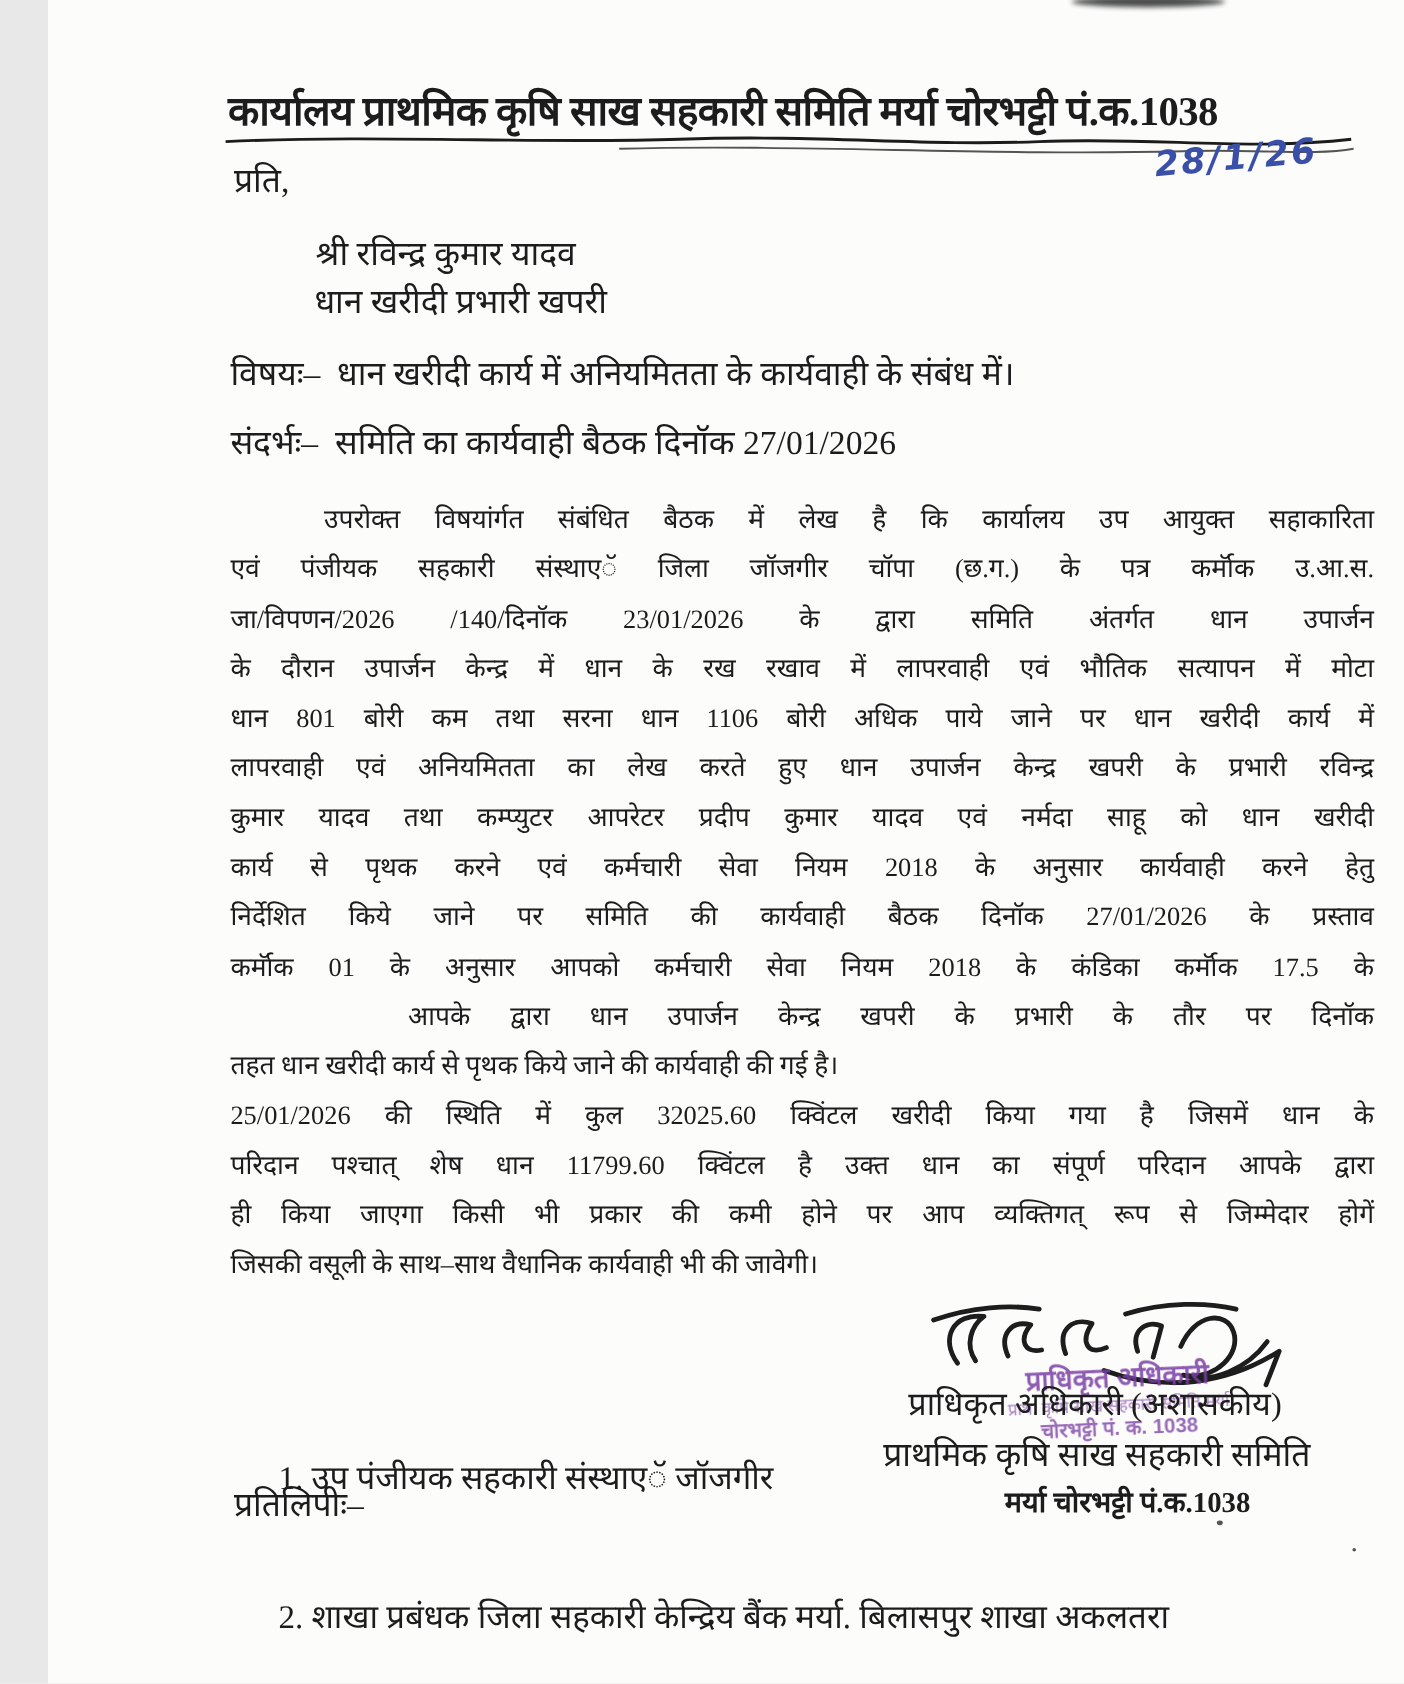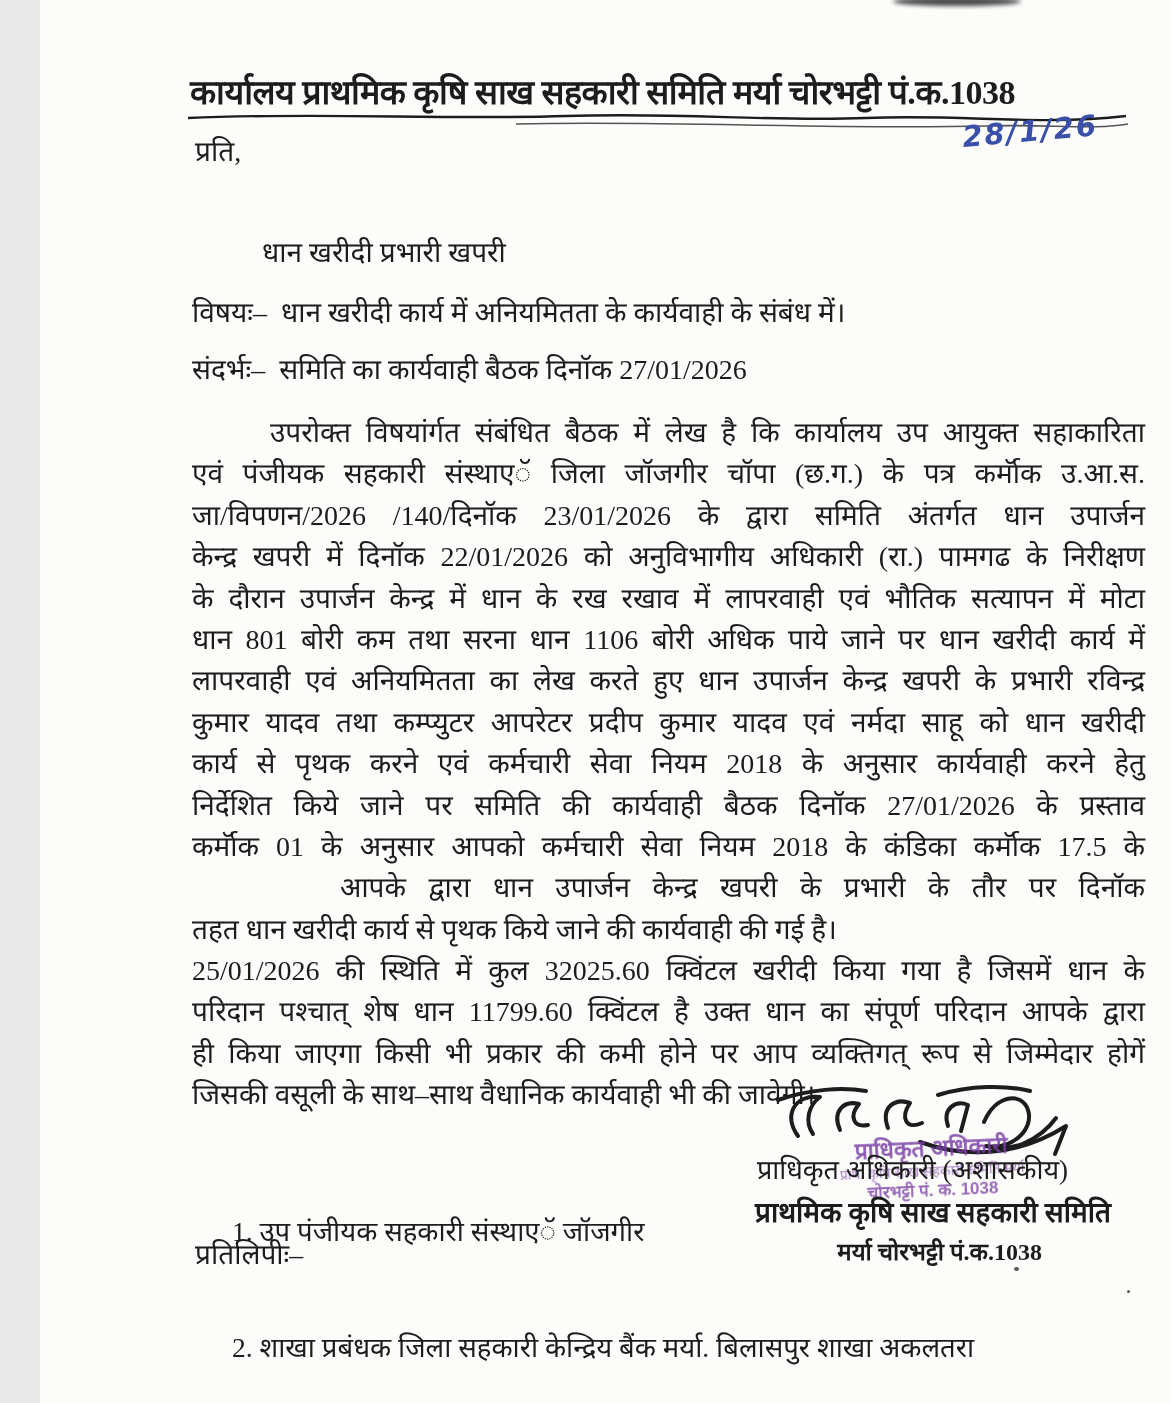--- a/index.html
+++ b/index.html
@@ -33,40 +33,40 @@
   .recipient-1{position:absolute;left:223px;top:196px;}
   .recipient-2{position:absolute;left:222px;top:236px;}
 
   .subject-row{position:absolute;left:152px;top:296px;width:960px;white-space:nowrap;}
   .reference-row{position:absolute;left:152px;top:353px;width:960px;white-space:nowrap;}
   .row-label{margin-right:14px;}
 
   
   .body-block{position:absolute;left:152px;top:412px;width:953px;}
   .bl{
-    font-size:28px;line-height:41.4px;height:41.4px;white-space:nowrap;
+    font-size:22px;line-height:41.4px;height:41.4px;white-space:nowrap;
     text-align:justify;text-align-last:justify;overflow:visible;
   }
   .bl.indent1{padding-left:78px;}
   .bl.indent2{padding-left:148px;}
   .bl.last{text-align-last:left;}
 
   
   .sig-svg{position:absolute;left:728px;top:1076px;}
   .stamp{
     position:absolute;left:742px;top:1134px;width:300px;
     color:#7a3fa5;opacity:.85;transform:rotate(-2.5deg);
     filter:blur(0.4px);text-align:center;line-height:1.25;
     font-family:"Liberation Sans","DejaVu Sans",sans-serif;
   }
   .stamp .st1{font-size:23px;font-weight:700;}
   .stamp .st2{font-size:14px;opacity:.8;}
   .stamp .st3{font-size:17px;font-weight:600;opacity:.9;}
   .sig-designation{position:absolute;left:700px;top:1150px;width:345px;text-align:center;font-size:27px;white-space:nowrap;}
-  .sig-org1{position:absolute;left:696px;top:1192px;width:375px;text-align:right;font-size:28px;white-space:nowrap;font-weight:bold;}
+  .sig-org1{position:absolute;left:696px;top:1192px;width:375px;text-align:left;font-size:28px;white-space:nowrap;}
   .sig-org2{position:absolute;left:712px;top:1234px;width:290px;text-align:right;font-size:24px;white-space:nowrap;font-weight:bold;}
 
   
   .copies-label{position:absolute;left:155px;top:1238px;}
   .copy-item{position:absolute;left:192px;font-size:27.5px;white-space:nowrap;}
   .copy-item.c1{top:1212px;}
   .copy-item.c2{top:1328px;}
 </style>
 </head>
 <body>
@@ -80,34 +80,34 @@
   <div class="speck s2"></div>
 
   <div class="letterhead">कार्यालय प्राथमिक कृषि साख सहकारी समिति मर्या चोरभट्टी पं.क.1038</div>
   <svg class="underline-svg" width="945" height="36" viewBox="0 0 945 36">
     <path d="M2,14 C130,8 260,16 380,12 C500,8 580,18 680,14 C780,10 850,22 940,12" stroke="#1c1c1c" stroke-width="2.4" fill="none"></path>
     <path d="M330,20 C480,16 640,26 800,22 C860,20 910,26 942,20" stroke="#1c1c1c" stroke-width="1.6" fill="none" opacity="0.75"></path>
   </svg>
   <div class="hand-date">28/1/26</div>
 
   <div class="salutation line28">प्रति,</div>
+  <div class="recipient-1 line28">श्री रविन्द्र कुमार यादव</div>
   <div class="recipient-2 line28">धान खरीदी प्रभारी खपरी</div>
 
   <div class="subject-row line28">
     <span class="row-label">विषयः–</span><span>धान खरीदी कार्य में अनियमितता के कार्यवाही के संबंध में।</span>
   </div>
   <div class="reference-row line28">
     <span class="row-label">संदर्भः–</span><span>समिति का कार्यवाही बैठक दिनॉक 27/01/2026</span>
   </div>
 
   <div class="body-block">
     <div class="bl indent1">उपरोक्त विषयांर्गत संबंधित बैठक में लेख है कि कार्यालय उप आयुक्त सहाकारिता</div>
     <div class="bl">एवं पंजीयक सहकारी संस्थाएॅ जिला जॉजगीर चॉपा (छ.ग.) के पत्र कर्मॉक उ.आ.स.</div>
     <div class="bl">जा/विपणन/2026  /140/दिनॉक 23/01/2026 के द्वारा समिति अंतर्गत धान उपार्जन</div>
-    <div class="bl">केन्द्र खपरी में दिनॉक 22/01/2026 को अनुविभागीय अधिकारी (रा.) पामगढ के निरीक्षण</div>
     <div class="bl">के दौरान उपार्जन केन्द्र में धान के रख रखाव में लापरवाही एवं भौतिक सत्यापन में मोटा</div>
     <div class="bl">धान 801 बोरी कम तथा सरना धान 1106 बोरी अधिक पाये जाने पर धान खरीदी कार्य में</div>
     <div class="bl">लापरवाही एवं अनियमितता का लेख करते हुए धान उपार्जन केन्द्र खपरी के प्रभारी रविन्द्र</div>
     <div class="bl">कुमार यादव तथा कम्प्युटर आपरेटर प्रदीप कुमार यादव एवं नर्मदा साहू को धान खरीदी</div>
     <div class="bl">कार्य से पृथक करने एवं कर्मचारी सेवा नियम 2018 के अनुसार कार्यवाही करने हेतु</div>
     <div class="bl">निर्देशित किये जाने पर समिति की कार्यवाही बैठक दिनॉक 27/01/2026 के प्रस्ताव</div>
     <div class="bl">कर्मॉक 01 के अनुसार आपको कर्मचारी सेवा नियम 2018 के कंडिका कर्मॉक 17.5 के</div>
     <div class="bl indent2">आपके द्वारा धान उपार्जन केन्द्र खपरी के प्रभारी के तौर पर दिनॉक</div>
     <div class="bl last">तहत धान खरीदी कार्य से पृथक किये जाने की कार्यवाही की गई है।</div>
     <div class="bl">25/01/2026 की स्थिति में कुल 32025.60 क्विंटल खरीदी किया गया है जिसमें धान के</div>

